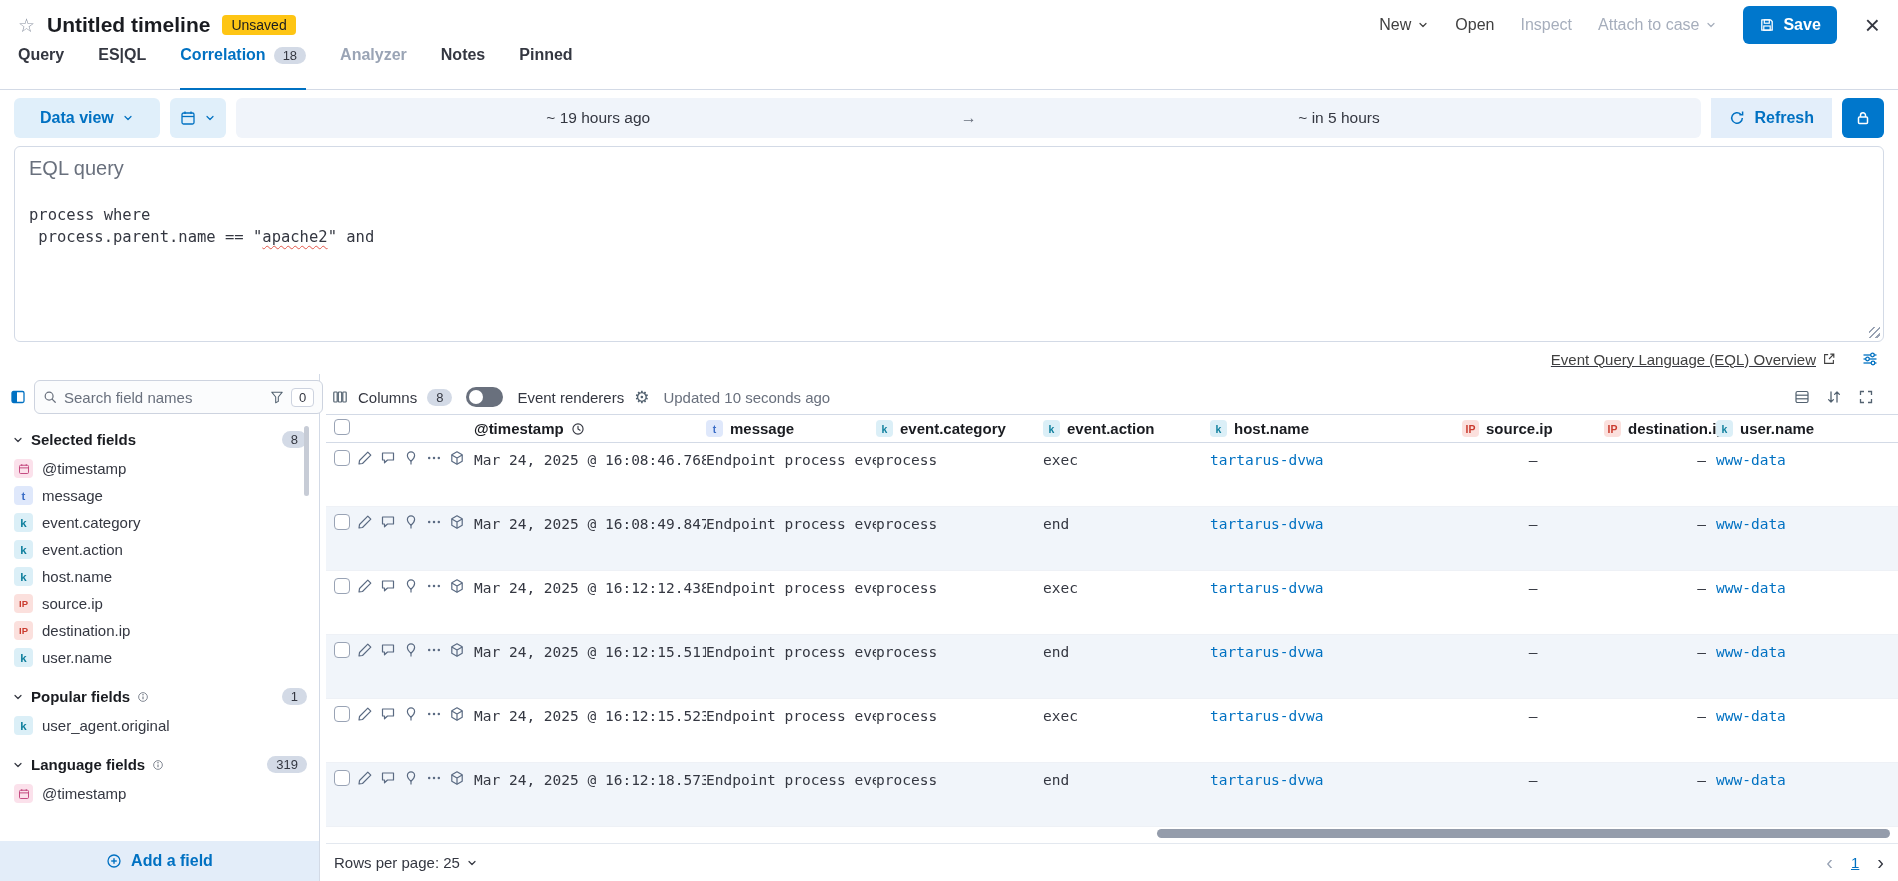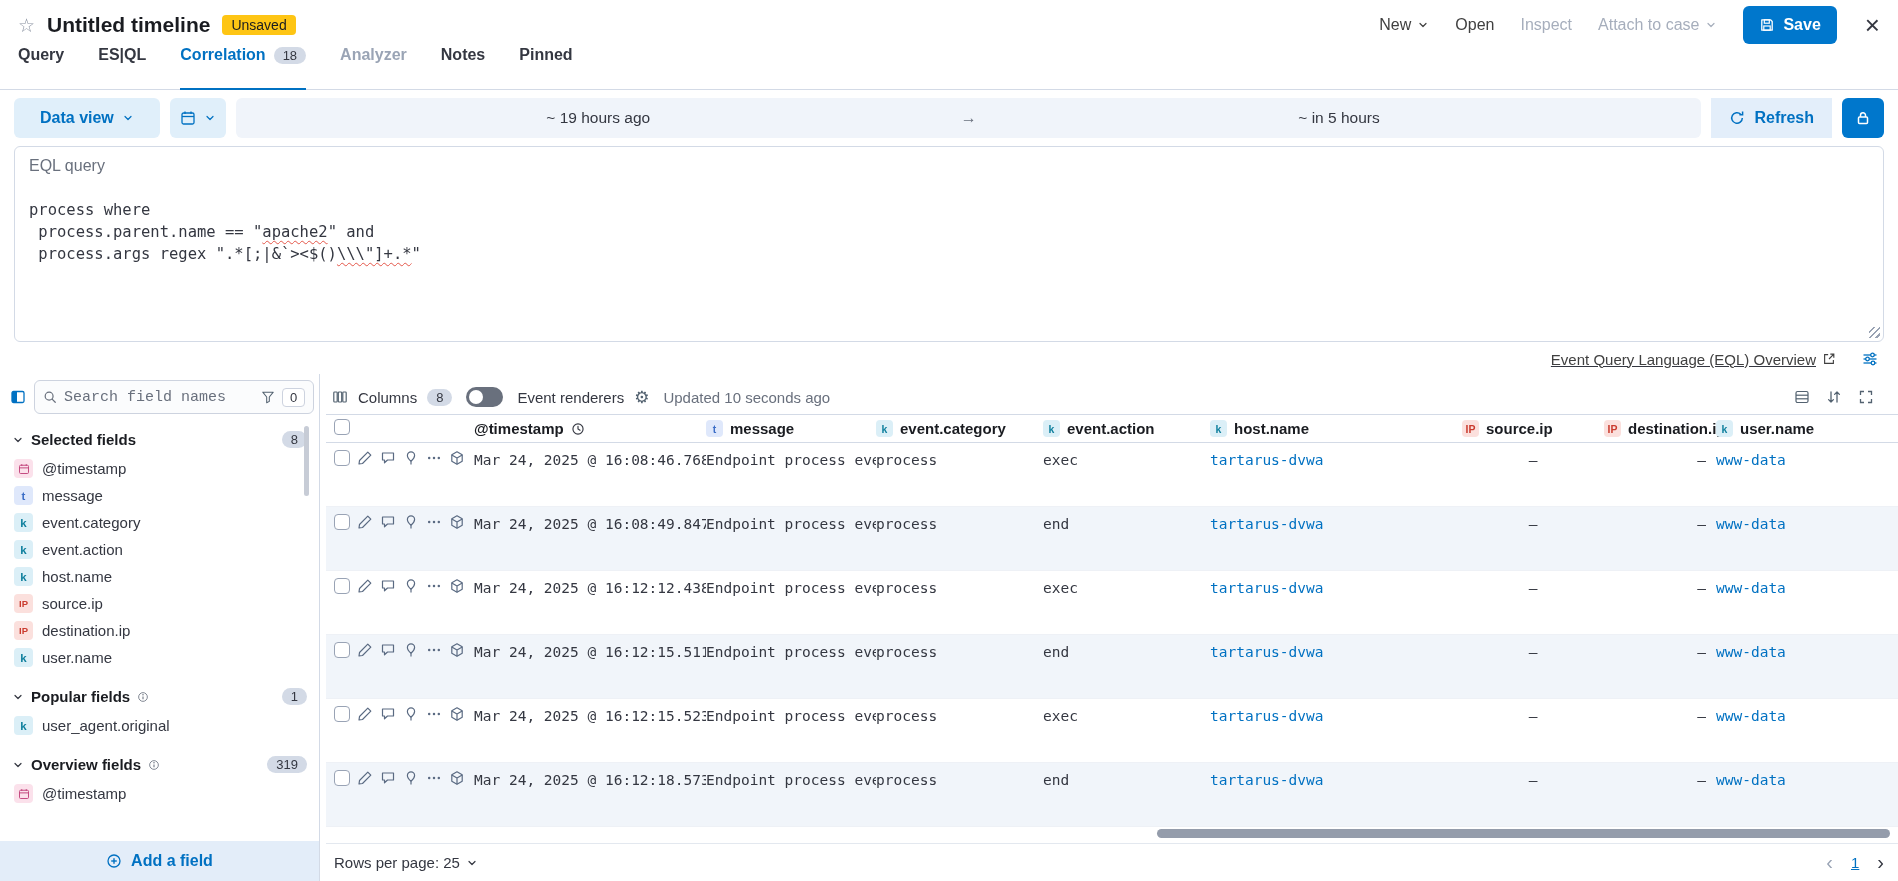--- a/index.html
+++ b/index.html
@@ -33,38 +33,38 @@
   .btn-cal{padding:0 10px;}
   .datebar{flex:1;background:#f0f4fa;border-radius:6px;height:40px;display:flex;align-items:center;font-size:15.5px;color:#343741;}
   .datebar .half{flex:1;text-align:center;cursor:pointer;}
   .datebar .arr{color:#69707d;font-size:16px;}
   .btn-refresh{background:#e3eefa;color:#0071c2;font-size:16px;font-weight:600;border:none;border-radius:0;
     height:40px;padding:0 18px;display:flex;align-items:center;gap:9px;cursor:pointer;}
   .btn-lock{background:#0077cc;border:none;border-radius:6px;width:42px;height:40px;display:flex;align-items:center;justify-content:center;color:#fff;cursor:pointer;}
 
   
   .eql{margin:2px 14px 0;border:1px solid #d3dae6;border-radius:6px;height:196px;padding:10px 14px;position:relative;flex:0 0 auto;}
-  .eql-label{font-size:16px;color:#69707d;margin-bottom:24px;}
+  .eql-label{font-size:20px;color:#69707d;margin-bottom:24px;}
   .eql-code{font-family:"DejaVu Sans Mono",monospace;font-size:15.5px;line-height:22px;color:#343741;white-space:pre;}
   .sq{text-decoration:underline;text-decoration-style:wavy;text-decoration-color:#e4564a;text-decoration-thickness:1px;text-underline-offset:3px;}
   .grip{position:absolute;right:3px;bottom:3px;width:11px;height:11px;
     background:repeating-linear-gradient(135deg,transparent 0 3px,#98a2b3 3px 4.5px);cursor:nwse-resize;}
   .eql-foot{display:flex;justify-content:flex-end;align-items:center;gap:26px;margin:5px 20px 3px;height:24px;flex:0 0 auto;text-decoration:underline;}
   .eql-foot .lnk{font-size:15px;}
   .icon-btn{color:#0071c2;display:flex;align-items:center;cursor:pointer;}
 
   
   .lower{flex:1;display:flex;min-height:0;}
 
   
   .sidebar{width:320px;flex:0 0 auto;border-right:1px solid #d3dae6;display:flex;flex-direction:column;padding:6px 10px 0;position:relative;}
   .sb-top{display:flex;align-items:center;gap:8px;flex:0 0 auto;}
   .panel-btn{width:30px;height:30px;display:flex;align-items:center;justify-content:center;color:#0071c2;cursor:pointer;}
   .search{flex:1;height:34px;border:1px solid #cdd3df;border-radius:6px;background:#fbfcfd;display:flex;align-items:center;gap:7px;padding:0 8px;}
-  .search input{border:none;outline:none;background:transparent;flex:1;font-size:15px;color:#7f1d1d;font-family:Liberation Mono, monospace;}
+  .search input{border:none;outline:none;background:transparent;flex:1;font-size:15px;color:#7f1d1d;font-family:Liberation Sans, sans-serif;}
   .search input::placeholder{color:#69707d;}
   .filter-count{background:#fff;border:1px solid #cdd3df;border-radius:4px;font-size:13px;padding:1px 7px;color:#343741;}
   .sb-scroll{flex:1;overflow:hidden;margin-top:10px;position:relative;}
   .sb-thumb{position:absolute;right:0;top:2px;width:5px;height:70px;border-radius:3px;background:#c7ccd6;}
   .sec-hdr{display:flex;align-items:center;gap:7px;padding:7px 2px;cursor:pointer;}
   .sec-hdr .lbl{font-size:15px;font-weight:700;color:#1a1c21;}
   .sec-hdr .cnt{margin-left:auto;}
   .f-item{display:flex;align-items:center;gap:9px;padding:4px 2px 4px 4px;cursor:pointer;border-radius:4px;}
   .f-name{font-size:15px;color:#343741;}
   .sec{margin-bottom:10px;}
@@ -308,21 +308,21 @@
       </button>
     <button class="btn-lock">
         <svg class="ic">
           <use href="#i-lock"></use>
         </svg>
       </button>
   </div>
 
   <div class="eql">
     <div class="eql-label">EQL query</div>
-    <div class="eql-code"><div><span>process where</span></div><div><span> process.parent.name == "</span><span class="sq">apache2</span><span>" and</span></div><div><span> process.args regex ".*[;|&amp;`&gt;&lt;$()</span><span class="sq">\\\"]+.*</span><span>"</span></div></div>
+    <div class="eql-code"><div><span>process where</span></div><div><span> process.parent.name == "</span><span class="sq">apache2</span><span>" and</span></div></div>
     <div class="grip"></div>
   </div>
   <div class="eql-foot">
     <span class="lnk">
         <span>Event Query Language (EQL) Overview</span>
         <svg class="ic-sm">
           <use href="#i-ext"></use>
         </svg>
       </span>
     <span class="icon-btn">
@@ -423,21 +423,21 @@
                 <span class="tok tok-keyword">k</span>
                 <span class="f-name">user_agent.original</span>
               </div>
             </div>
         </div>
         <div class="sec">
           <div class="sec-hdr">
             <svg class="chev" style="color:#343741">
                 <use href="#i-chev"></use>
               </svg>
-            <span class="lbl">Overview fields</span>
+            <span class="lbl">Language fields</span>
             <span style="color:#69707d">
                 <svg class="ic-xs">
                   <use href="#i-info"></use>
                 </svg>
               </span>
             <span class="badge-gray cnt">319</span>
           </div>
           <div>
               <div class="f-item">
                 <span class="tok tok-date">

